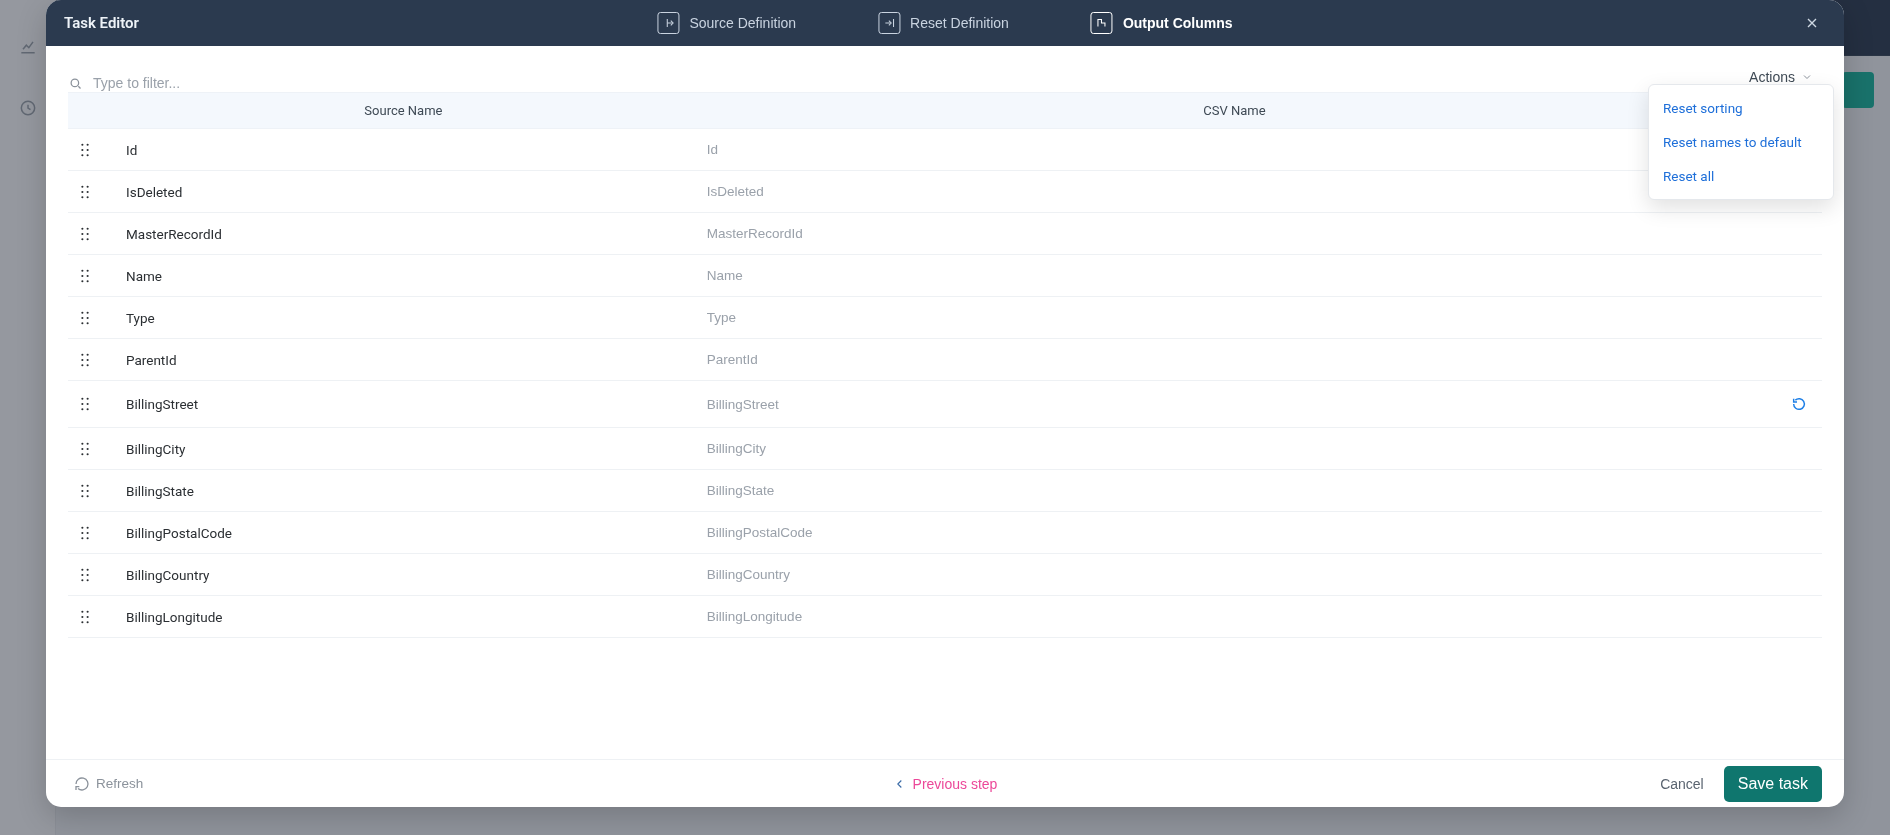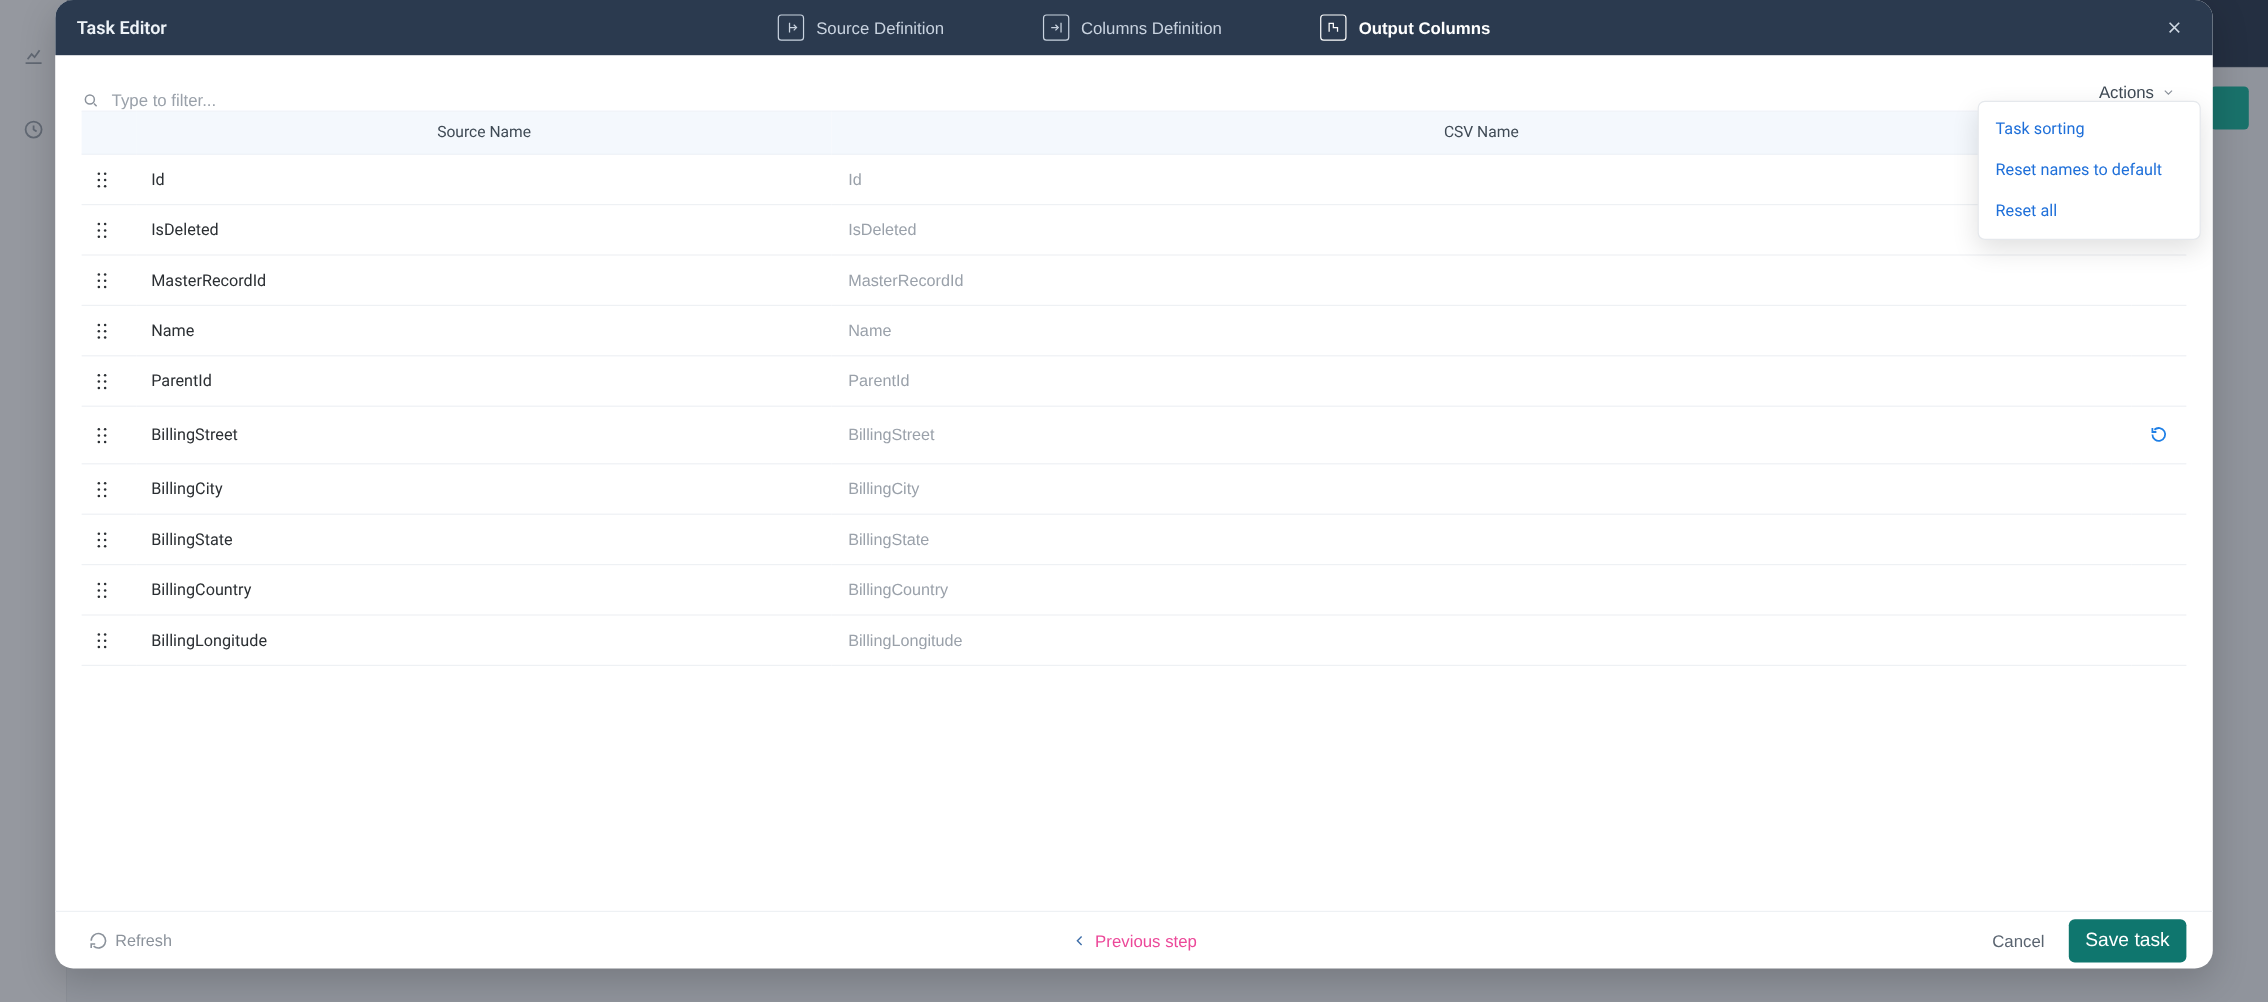--- a/index.html
+++ b/index.html
@@ -180,21 +180,21 @@
           <span>Source Definition</span>
         </button>
         <button class="tab" style="background: transparent; border: none; cursor: pointer;">
           <span class="ticon">
             <svg viewBox="0 0 24 24" fill="none" stroke="currentColor" stroke-width="1.8">
               <path d="M5 12h9"></path>
               <path d="M11 8l4 4-4 4"></path>
               <path d="M19 5v14"></path>
             </svg>
           </span>
-          <span>Columns Definition</span>
+          <span>Reset Definition</span>
         </button>
         <button class="tab active" style="background: transparent; border: none; cursor: pointer;">
           <span class="ticon">
             <svg viewBox="0 0 24 24" fill="none" stroke="currentColor" stroke-width="1.8">
               <path d="M6 18V6h6v6h6v6"></path>
             </svg>
           </span>
           <span>Output Columns</span>
         </button>
       </nav>
@@ -220,21 +220,21 @@
       <span>Actions</span>
       <span class="chev">
         <svg viewBox="0 0 24 24" fill="none" stroke="currentColor" stroke-width="2">
             <path d="M6 9l6 6 6-6"></path>
           </svg>
       </span>
     </button>
 
     <div class="dropdown">
 
-    <div class="item">Task sorting</div>
+    <div class="item">Reset sorting</div>
         <div class="item">Reset names to default</div>
         <div class="item">Reset all</div>
       </div>
   </div>
 
   <div class="table-wrap">
     <table class="grid">
       <colgroup>
         <col style="width:46px">
         <col style="width:33%">
@@ -315,20 +315,35 @@
             <td class="handle">
               <svg viewBox="0 0 10 16" fill="currentColor">
                 <circle cx="2" cy="2" r="1.2"></circle>
                 <circle cx="8" cy="2" r="1.2"></circle>
                 <circle cx="2" cy="8" r="1.2"></circle>
                 <circle cx="8" cy="8" r="1.2"></circle>
                 <circle cx="2" cy="14" r="1.2"></circle>
                 <circle cx="8" cy="14" r="1.2"></circle>
               </svg>
             </td>
+            <td>Type</td>
+            <td class="csv-cell"><input type="text" value="Type" style=""></td>
+            <td class="reset-col"></td>
+          </tr>
+          <tr>
+            <td class="handle">
+              <svg viewBox="0 0 10 16" fill="currentColor">
+                <circle cx="2" cy="2" r="1.2"></circle>
+                <circle cx="8" cy="2" r="1.2"></circle>
+                <circle cx="2" cy="8" r="1.2"></circle>
+                <circle cx="8" cy="8" r="1.2"></circle>
+                <circle cx="2" cy="14" r="1.2"></circle>
+                <circle cx="8" cy="14" r="1.2"></circle>
+              </svg>
+            </td>
             <td>ParentId</td>
             <td class="csv-cell"><input type="text" value="ParentId" style=""></td>
             <td class="reset-col"></td>
           </tr>
           <tr>
             <td class="handle">
               <svg viewBox="0 0 10 16" fill="currentColor">
                 <circle cx="2" cy="2" r="1.2"></circle>
                 <circle cx="8" cy="2" r="1.2"></circle>
                 <circle cx="2" cy="8" r="1.2"></circle>
@@ -367,20 +382,35 @@
                 <circle cx="2" cy="2" r="1.2"></circle>
                 <circle cx="8" cy="2" r="1.2"></circle>
                 <circle cx="2" cy="8" r="1.2"></circle>
                 <circle cx="8" cy="8" r="1.2"></circle>
                 <circle cx="2" cy="14" r="1.2"></circle>
                 <circle cx="8" cy="14" r="1.2"></circle>
               </svg>
             </td>
             <td>BillingState</td>
             <td class="csv-cell"><input type="text" value="BillingState" style=""></td>
+            <td class="reset-col"></td>
+          </tr>
+          <tr>
+            <td class="handle">
+              <svg viewBox="0 0 10 16" fill="currentColor">
+                <circle cx="2" cy="2" r="1.2"></circle>
+                <circle cx="8" cy="2" r="1.2"></circle>
+                <circle cx="2" cy="8" r="1.2"></circle>
+                <circle cx="8" cy="8" r="1.2"></circle>
+                <circle cx="2" cy="14" r="1.2"></circle>
+                <circle cx="8" cy="14" r="1.2"></circle>
+              </svg>
+            </td>
+            <td>BillingPostalCode</td>
+            <td class="csv-cell"><input type="text" value="BillingPostalCode" style=""></td>
             <td class="reset-col"></td>
           </tr>
           <tr>
             <td class="handle">
               <svg viewBox="0 0 10 16" fill="currentColor">
                 <circle cx="2" cy="2" r="1.2"></circle>
                 <circle cx="8" cy="2" r="1.2"></circle>
                 <circle cx="2" cy="8" r="1.2"></circle>
                 <circle cx="8" cy="8" r="1.2"></circle>
                 <circle cx="2" cy="14" r="1.2"></circle>

